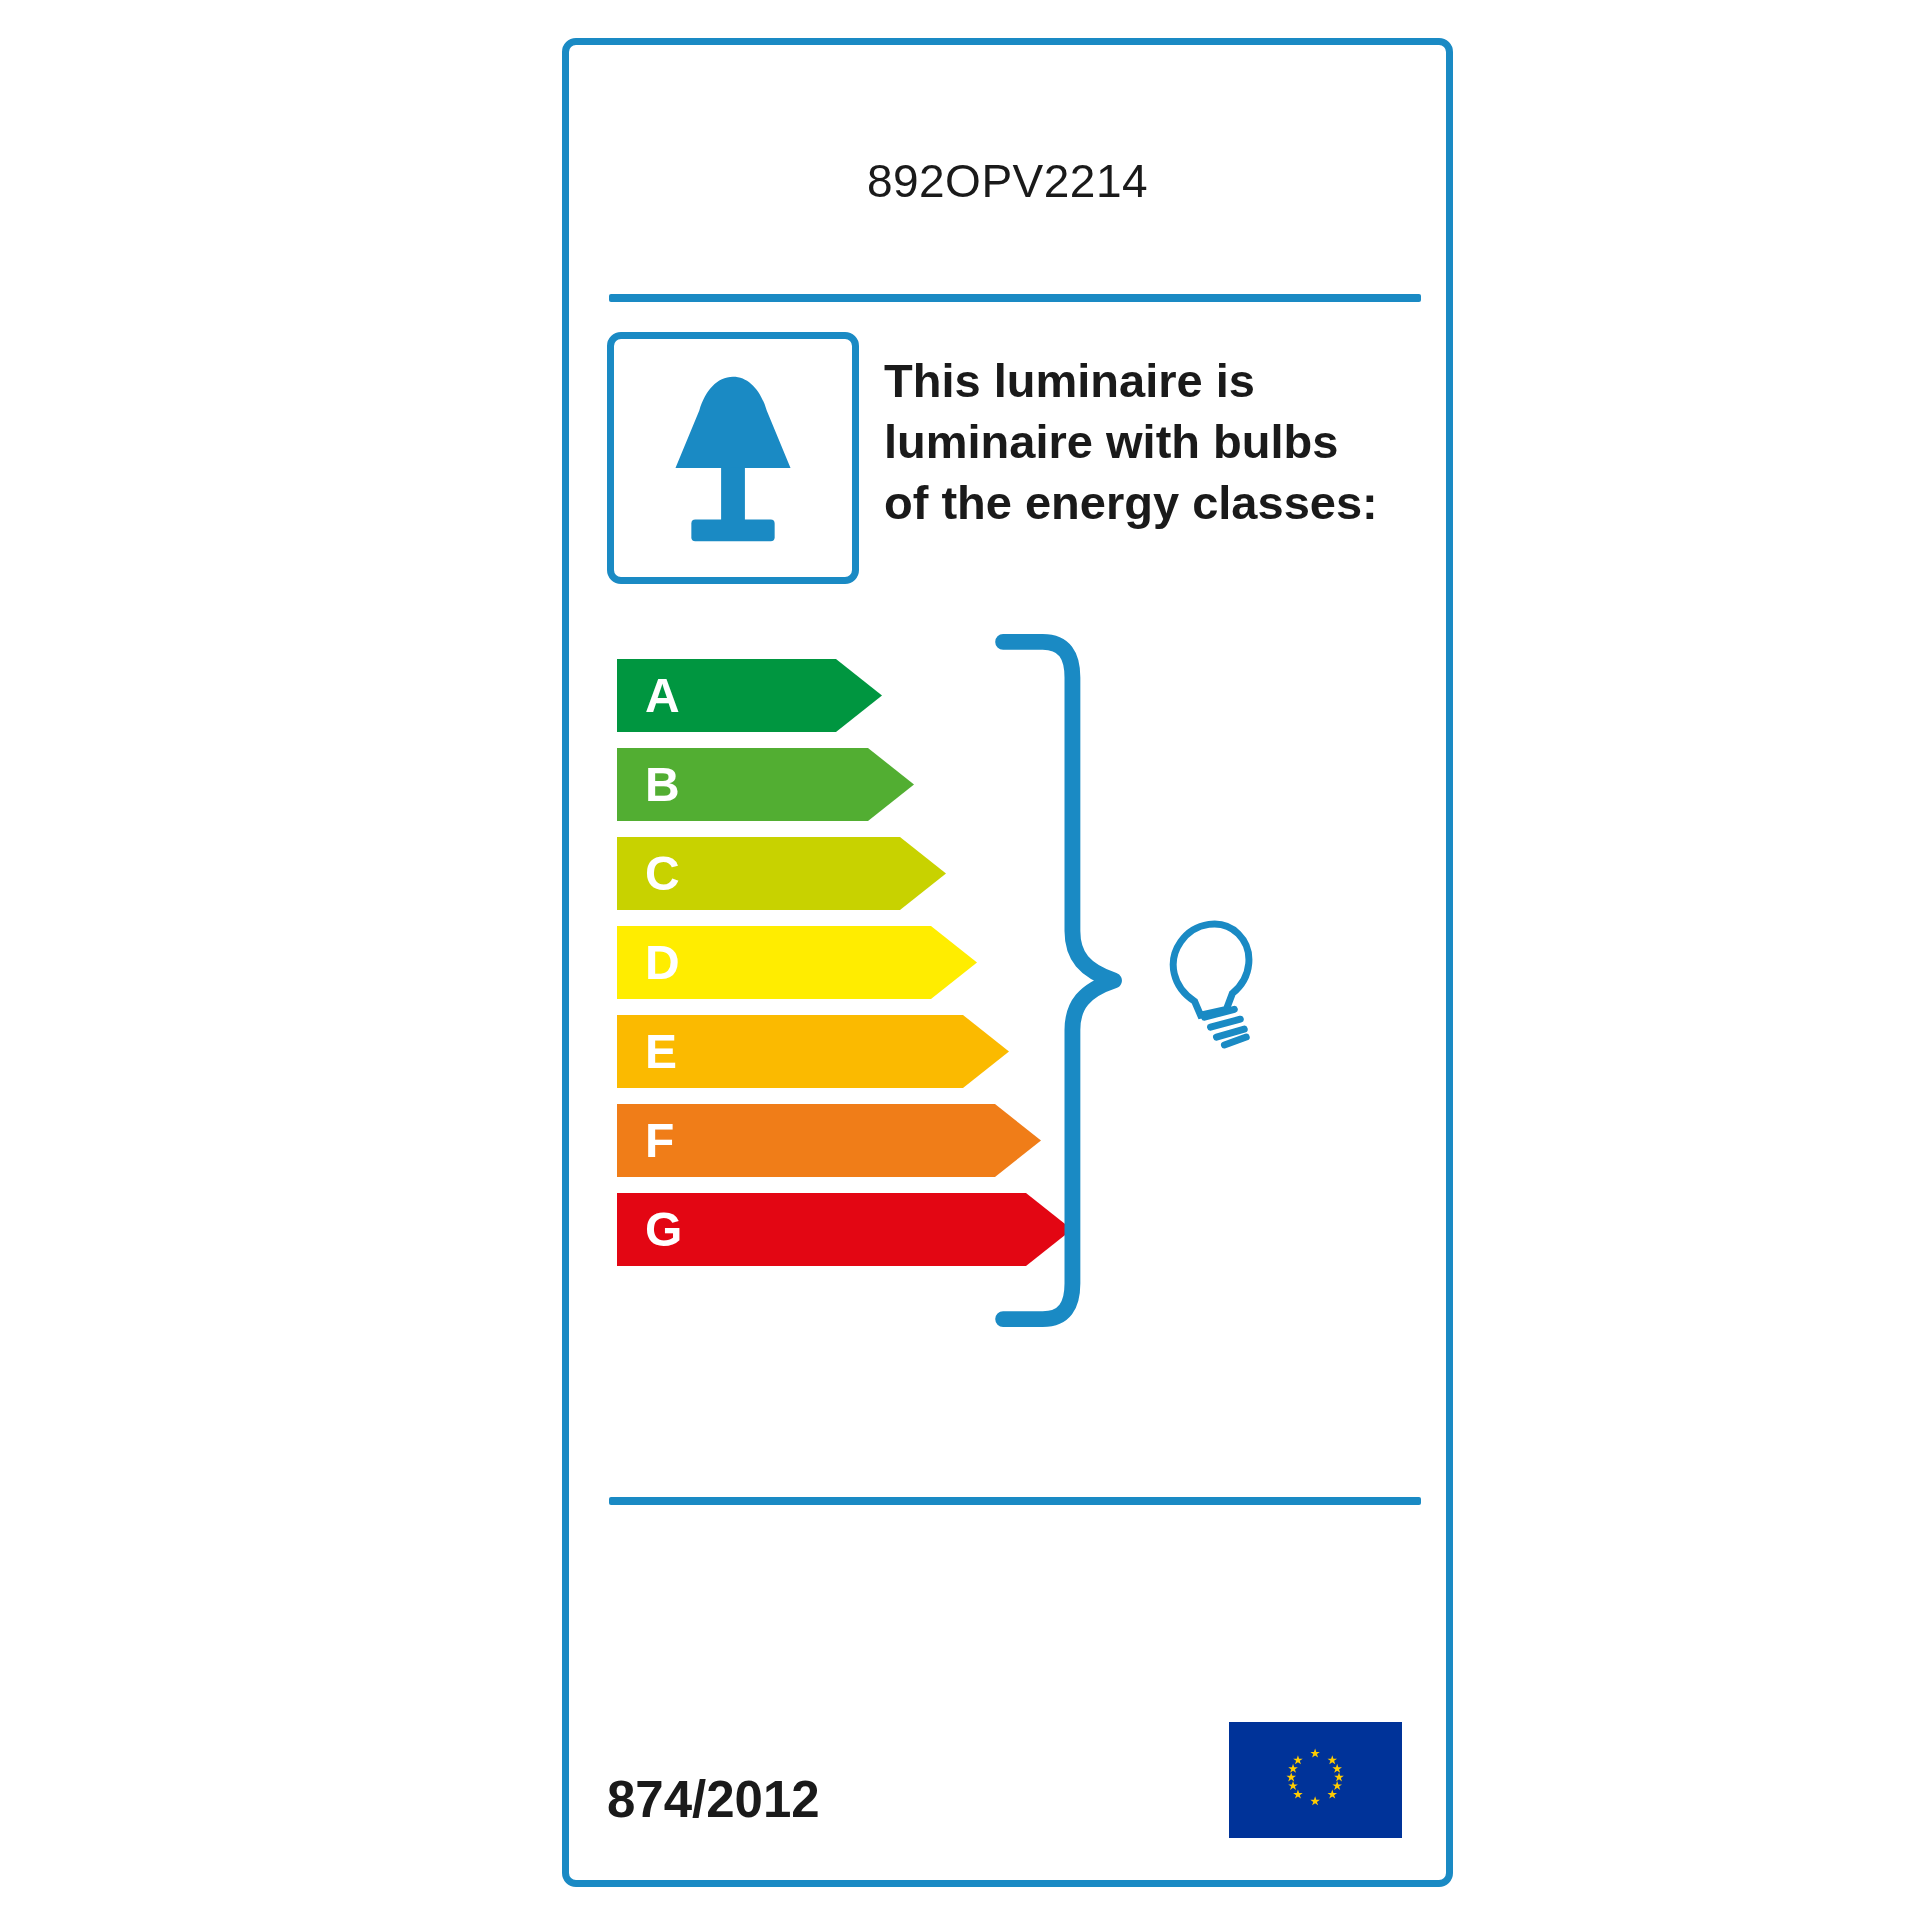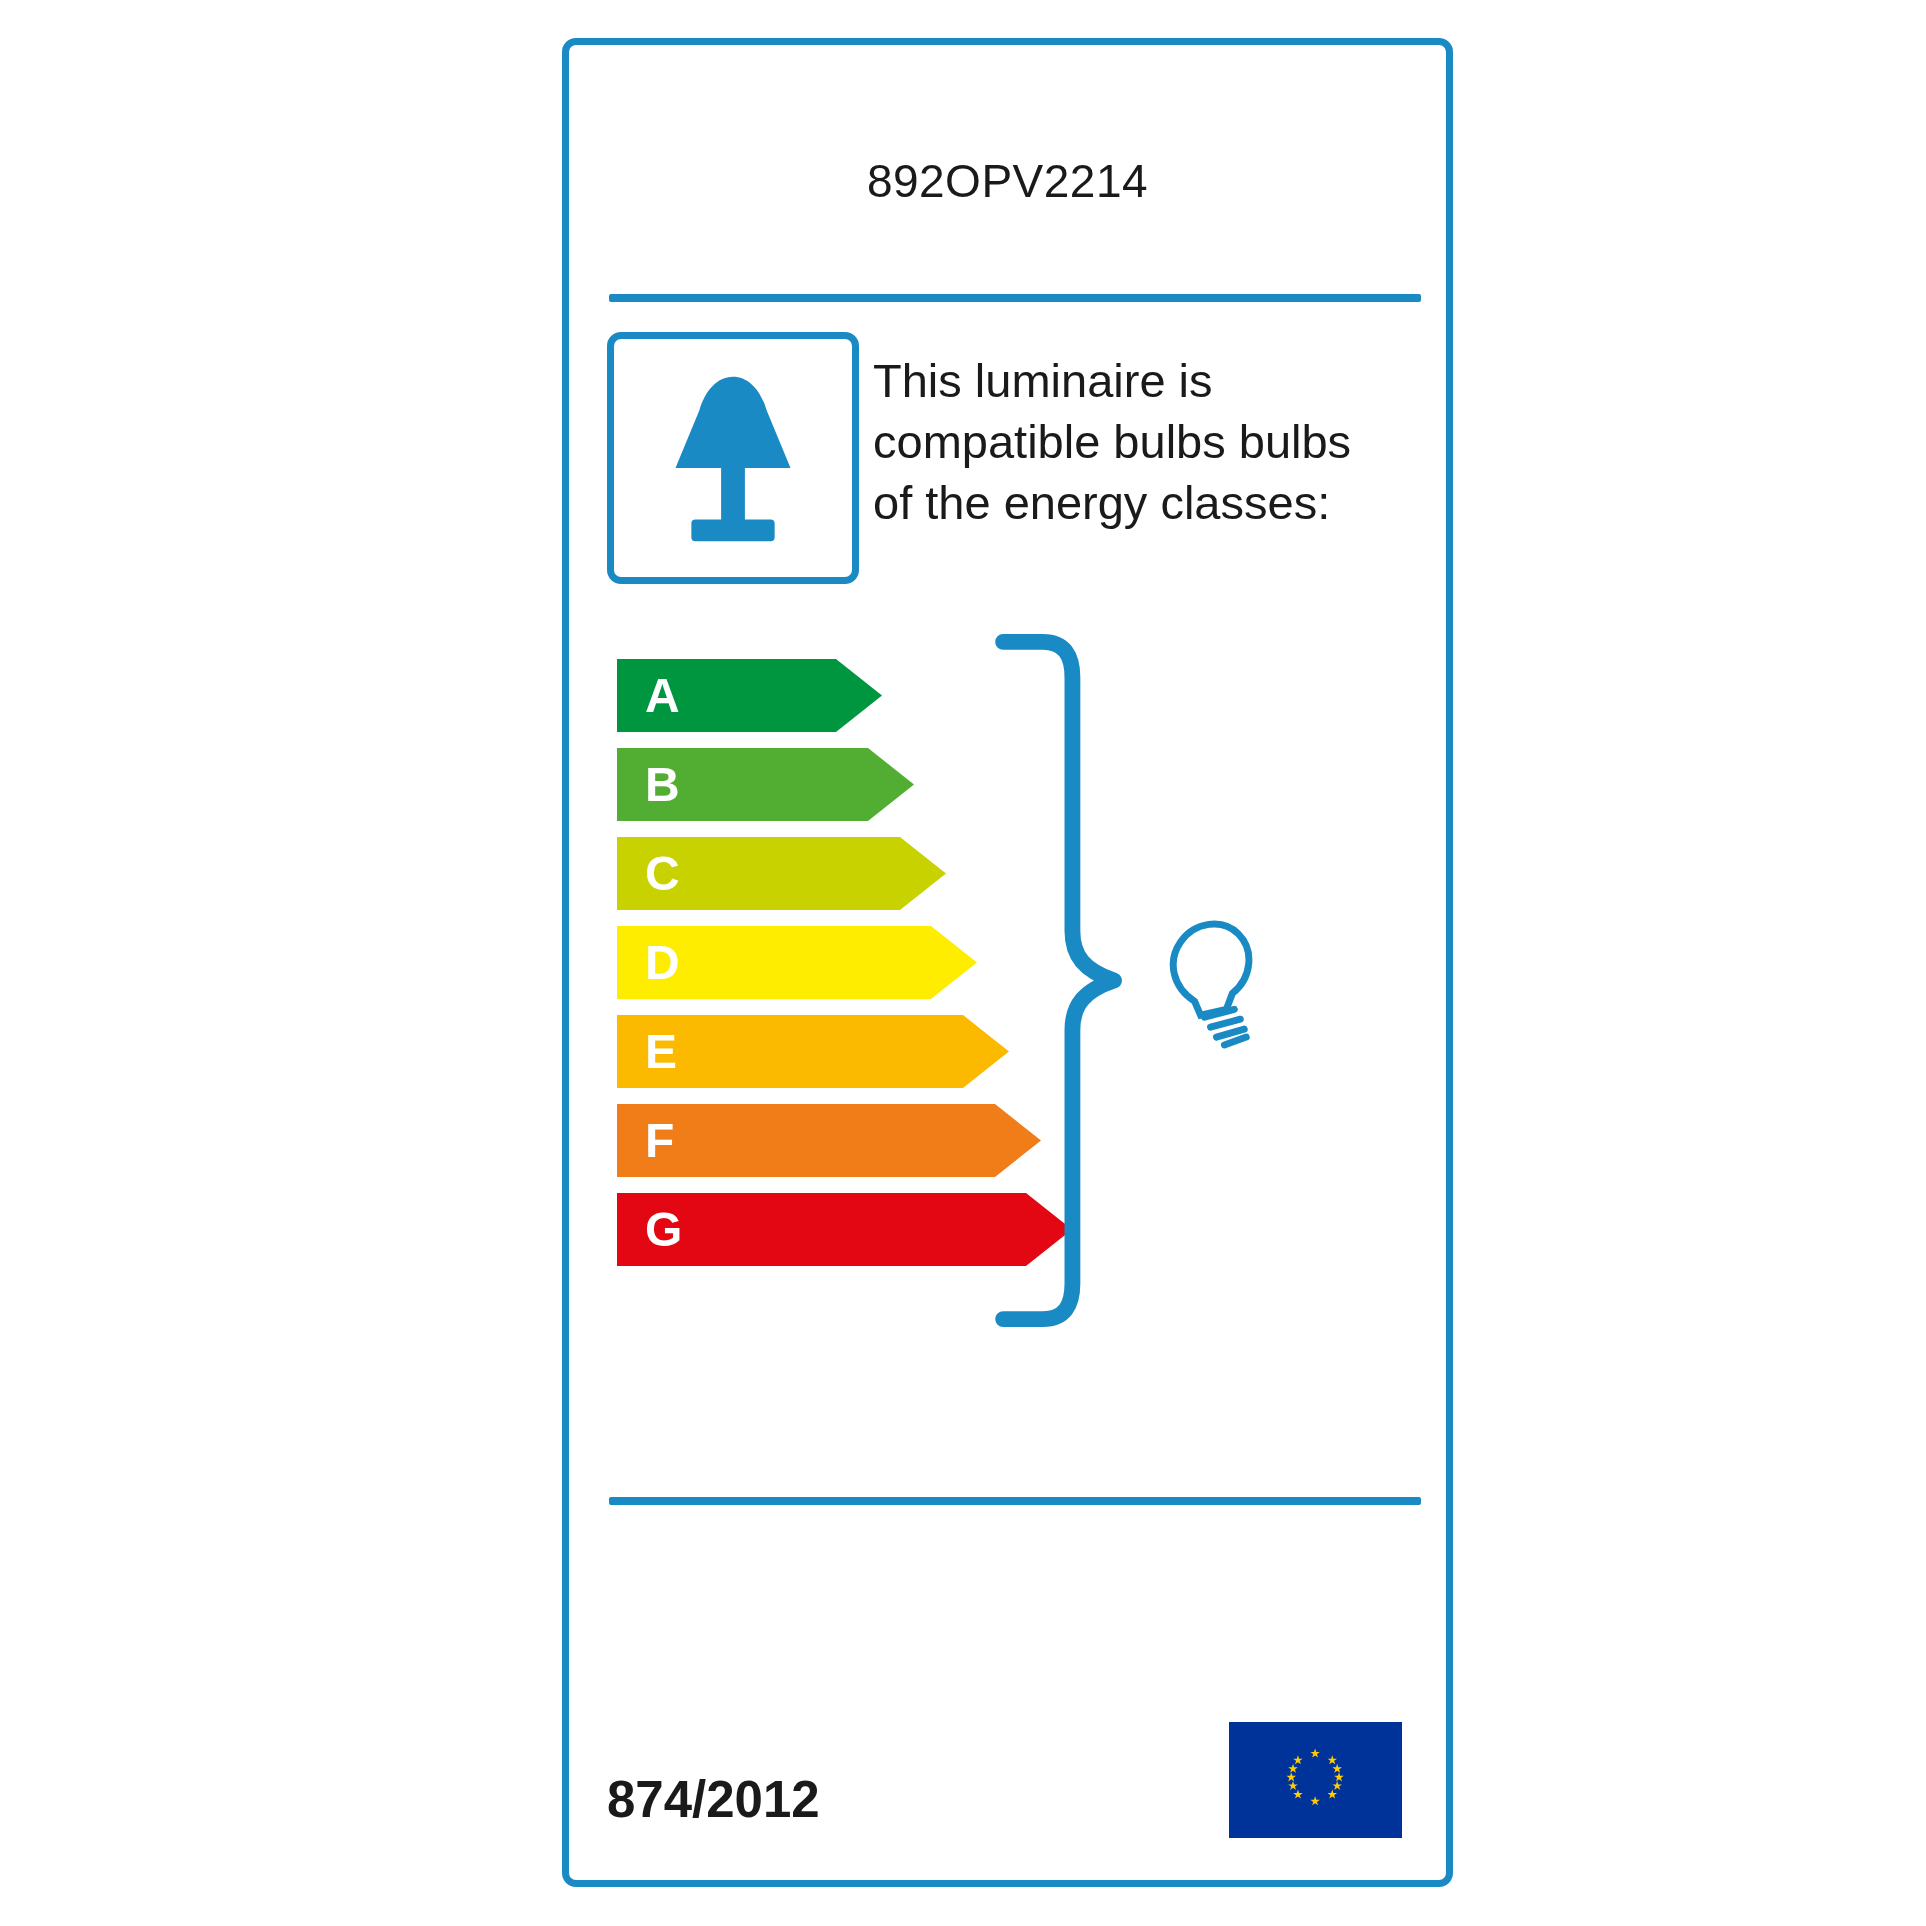--- a/index.html
+++ b/index.html
@@ -64,26 +64,27 @@
     box-sizing: border-box;
     border: 7px solid #1a8ac4;
     border-radius: 14px;
     background: #ffffff;
   }
   .lamp-box svg { display: block; }
 
   
   .intro-text {
     position: absolute;
-    left: 304px;
+    left: 315px;
     top: 305px;
     width: 564px;
     font-size: 47px;
     line-height: 1.30;
     color: #1a1a1a;
+    font-weight: bold;
   }
 
   
   .bars {
     position: absolute;
     left: 48px;
     top: 614px;
     width: 416px;
   }
   .bar-row {
@@ -163,21 +164,21 @@
 
           <rect x="108" y="130" width="24" height="58"></rect>
 
           <rect x="78" y="182" width="84" height="22" rx="4"></rect>
         </g>
       </svg>
     </div>
 
     <div class="intro-text">
       <div>This luminaire is</div>
-      <div>compatible bulbs bulbs</div>
+      <div>luminaire with bulbs</div>
       <div>of the energy classes:</div>
     </div>
 
     <div class="bars">
       <div class="bar-row">
         <div class="bar" style="width:265px;background:#009640;clip-path:polygon(0 0, calc(100% - 46px) 0, 100% 50%, calc(100% - 46px) 100%, 0 100%);">
           <span class="bar-letter">A</span>
         </div>
       </div>
       <div class="bar-row">

